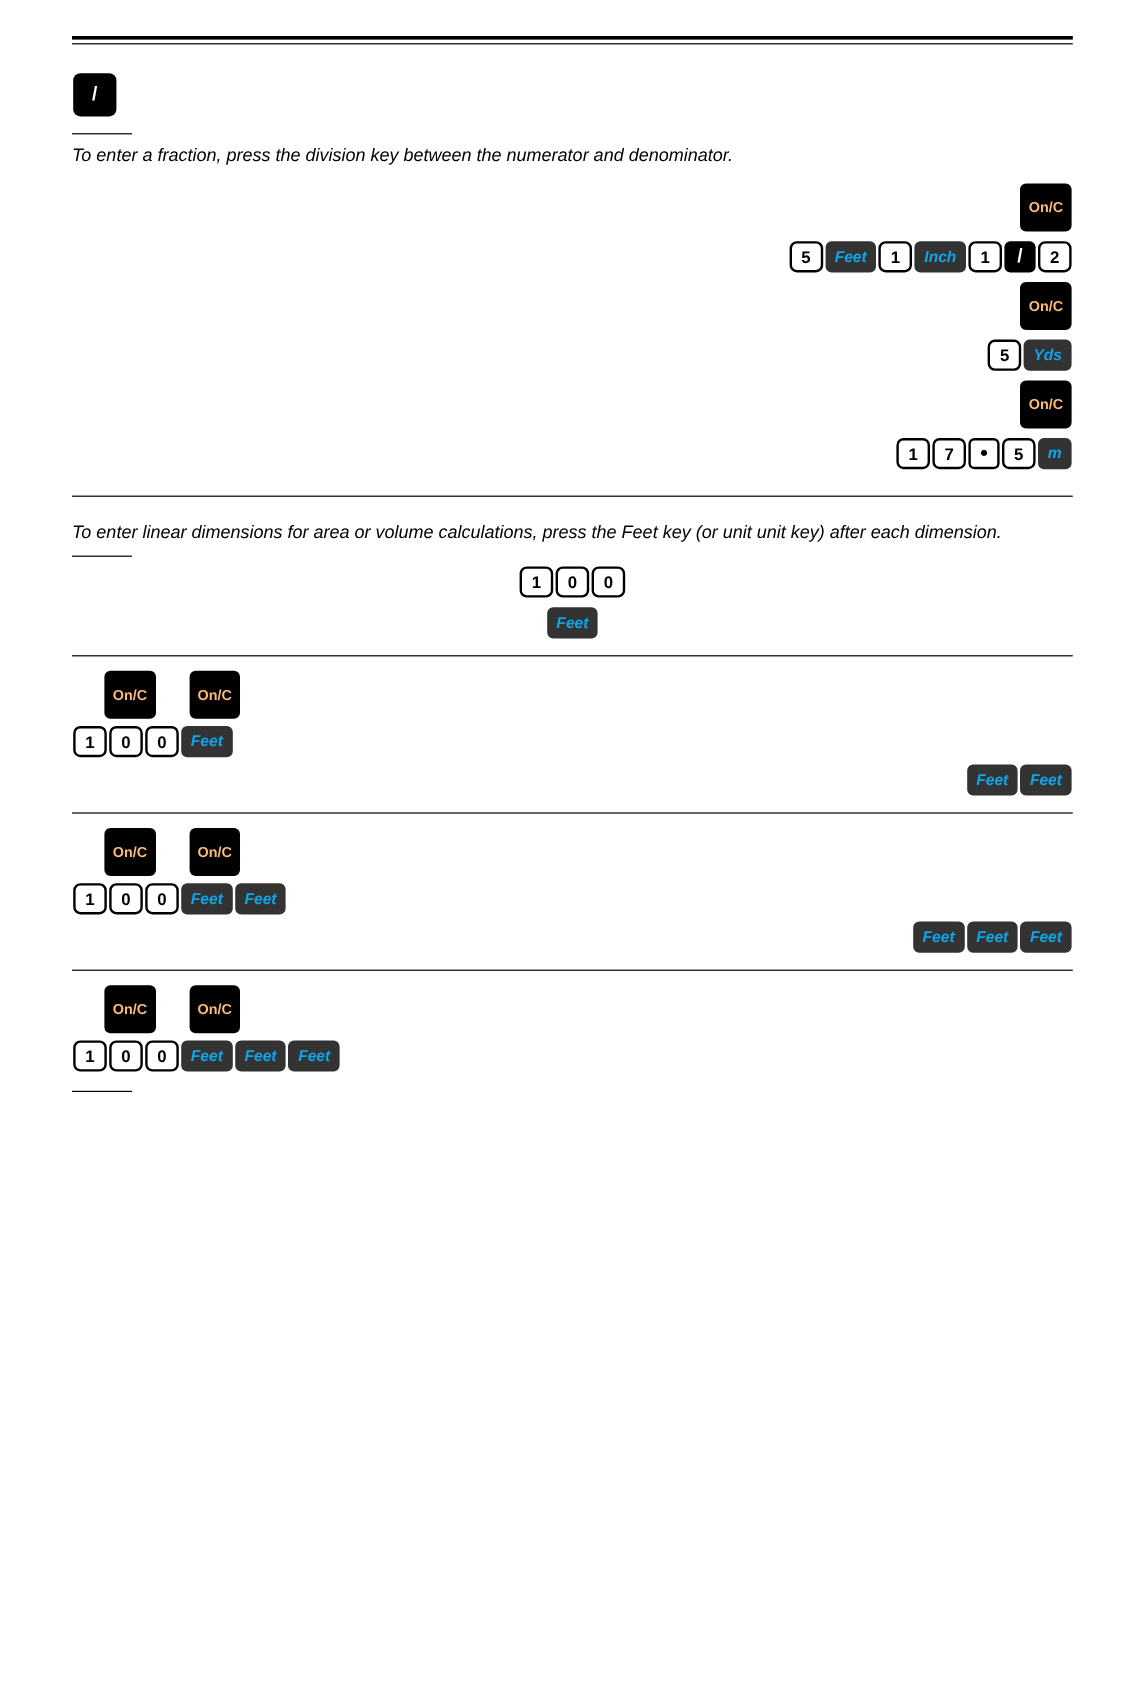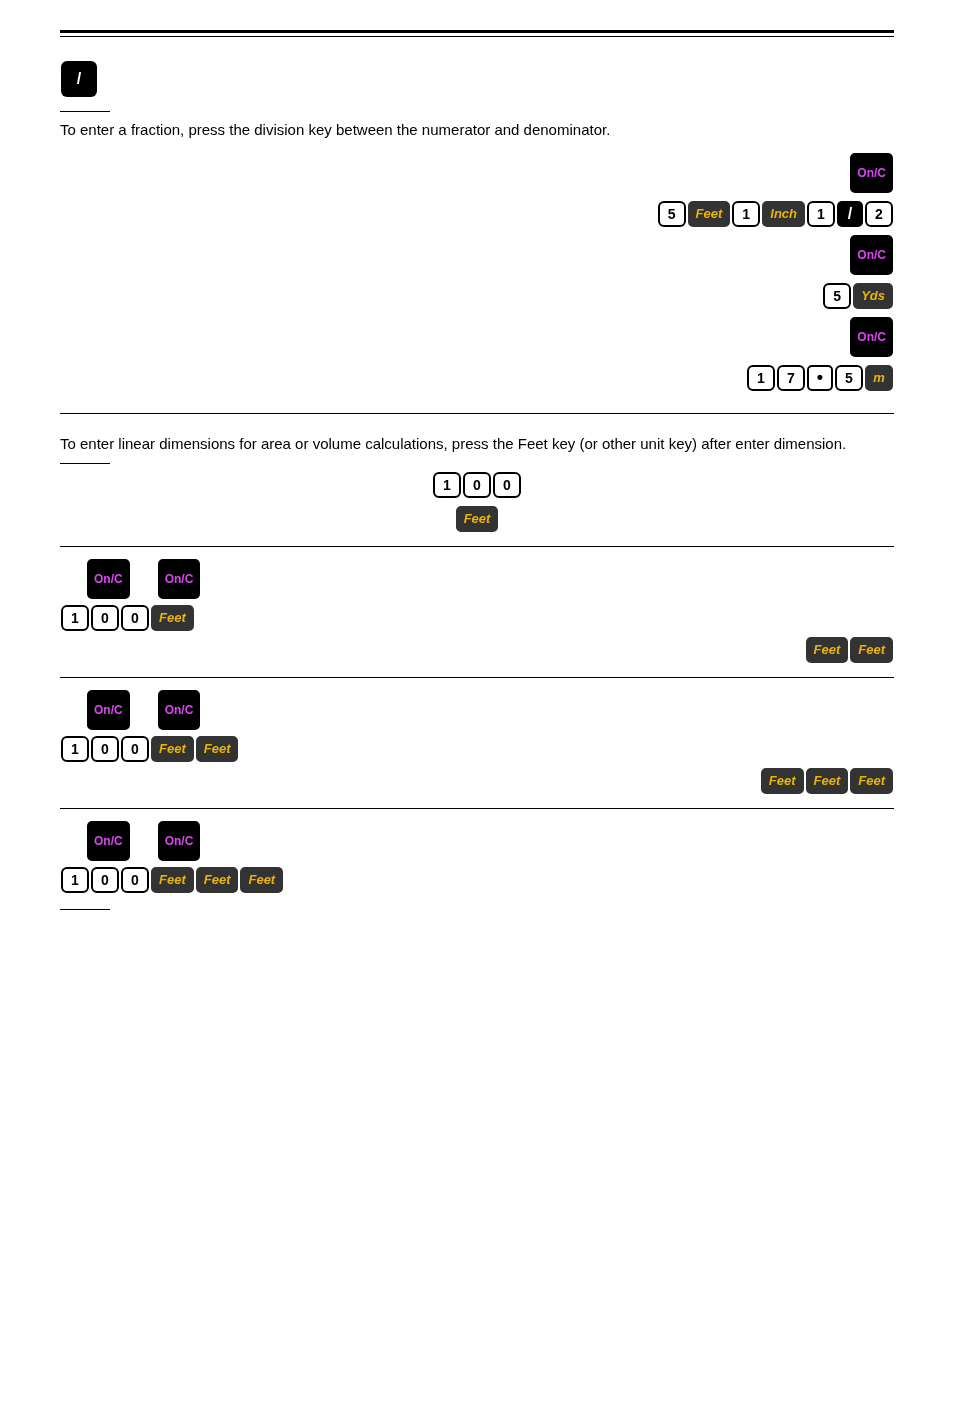--- a/index.html
+++ b/index.html
@@ -62,30 +62,30 @@
       padding: 2px 6px;
       min-width: 28px;
       height: 26px;
       margin: 2px 1px;
       background: #fff;
       color: #000;
     }
 
     .key-btn.unit {
       background: #333;
-      color: #eab308;
+      color: #0ea5e9;
       font-style: italic;
       border: 2px solid #333;
       border-radius: 5px;
       font-size: 13px;
     }
 
     .key-btn.onc {
       background: #000;
-      color: #d946ef;
+      color: #fdba74;
       font-size: 12px;
       font-weight: bold;
       border-radius: 5px;
       padding: 18px 5px;
       margin-left: 27px;
     }
 
     .key-slash {
       display: inline-flex;
       align-items: center;
@@ -150,20 +150,21 @@
     .short-line-left {
       width: 50px;
       border-top: 1.5px solid #000;
       margin: 10px 0 6px 0;
     }
 
     .para-text {
       font-size: 15px;
       line-height: 1.65;
       margin-bottom: 6px;
+      font-style: italic;
     }
 
     .section-block {
       margin-bottom: 0;
     }
 
     .inner-divider {
       border-top: 1.5px solid #000;
       margin: 12px 0 10px 0;
     }
@@ -222,21 +223,21 @@
         <span class="key-btn unit">m</span>
       </div>
 
     </div>
   </div>
 
   <div class="section-divider"></div>
 
   <div class="section section-block">
 
-    <p class="para-text">To enter linear dimensions for area or volume calculations, press the Feet key (or other unit key) after enter dimension.</p>
+    <p class="para-text">To enter linear dimensions for area or volume calculations, press the Feet key (or unit unit key) after each dimension.</p>
 
     <div class="short-line"></div>
 
     <div class="center-row">
       <span class="key-btn">1</span>
       <span class="key-btn">0</span>
       <span class="key-btn">0</span>
     </div>
     <div class="center-row">
       <span class="key-btn unit">Feet</span>

